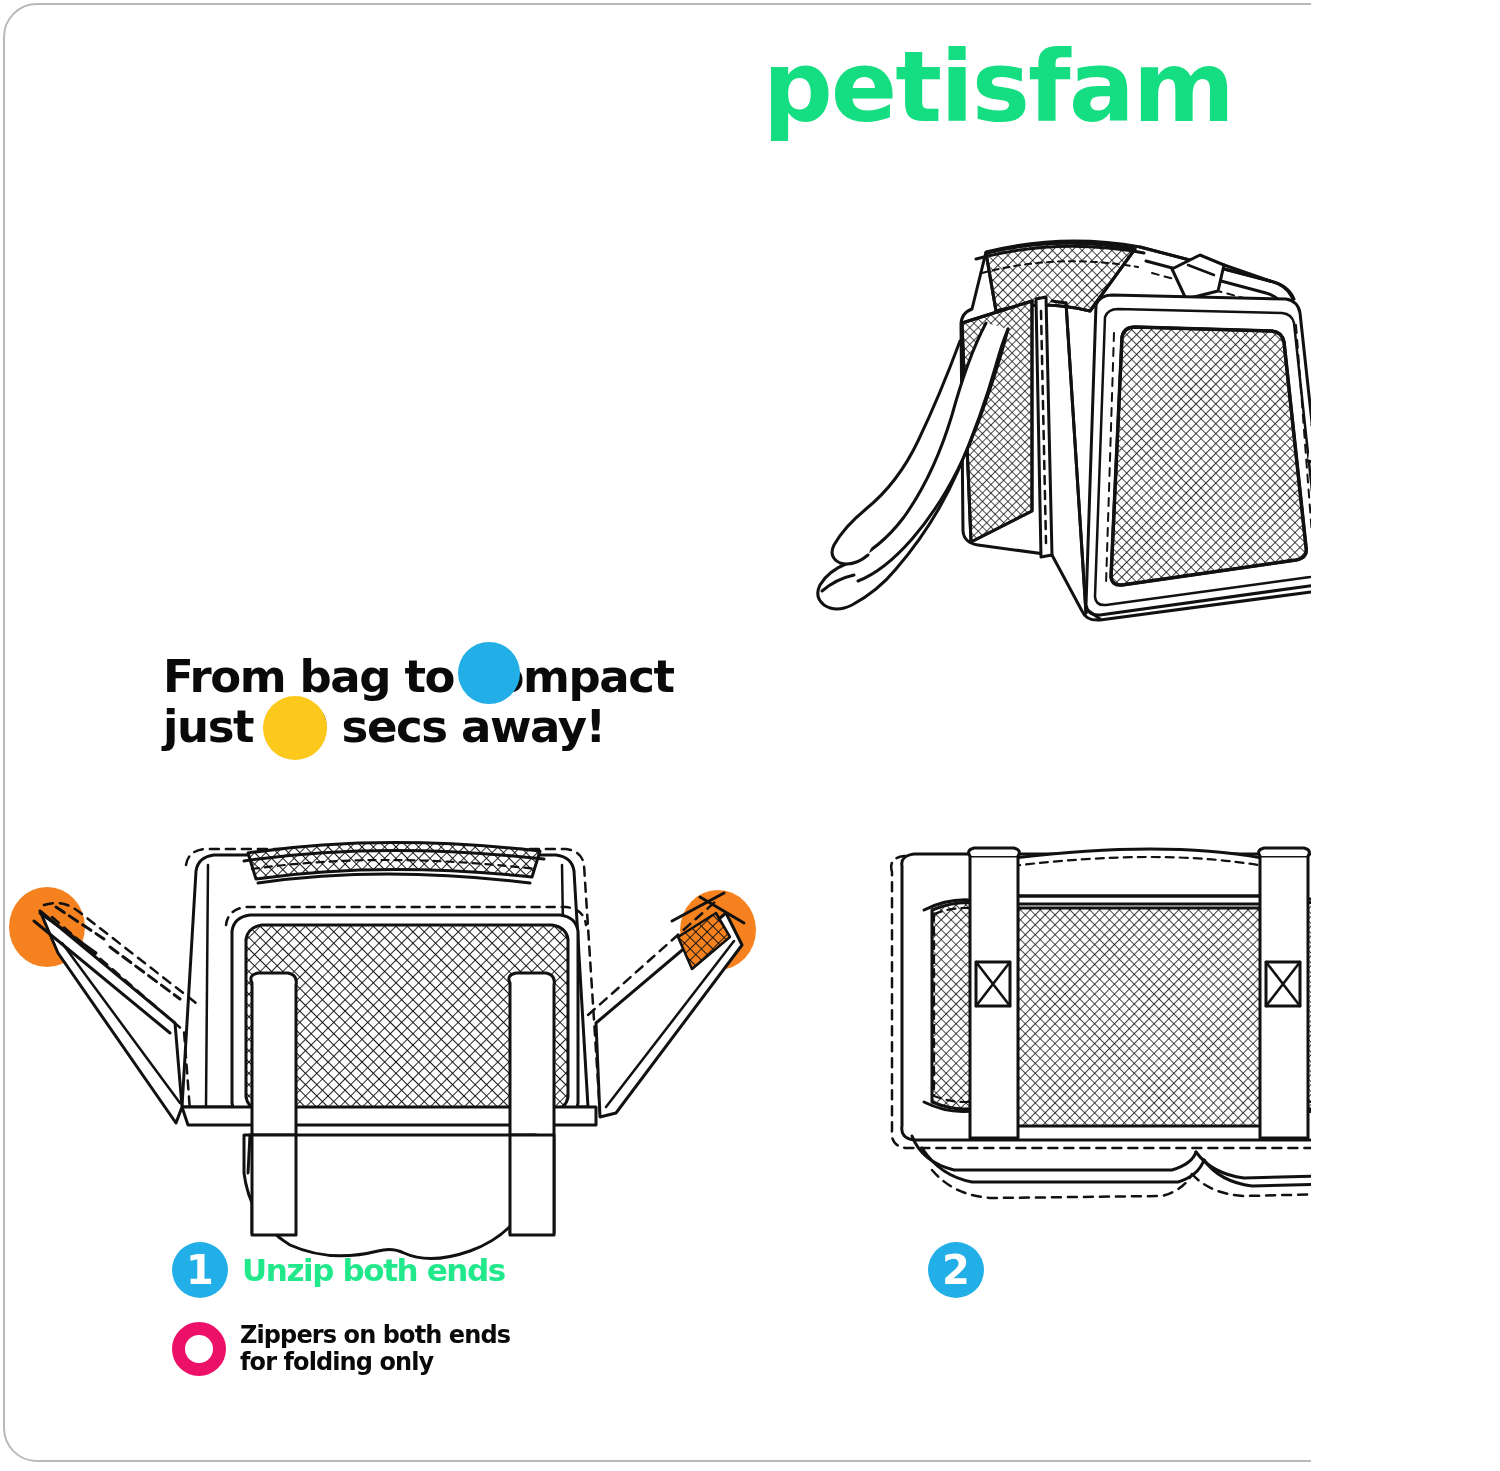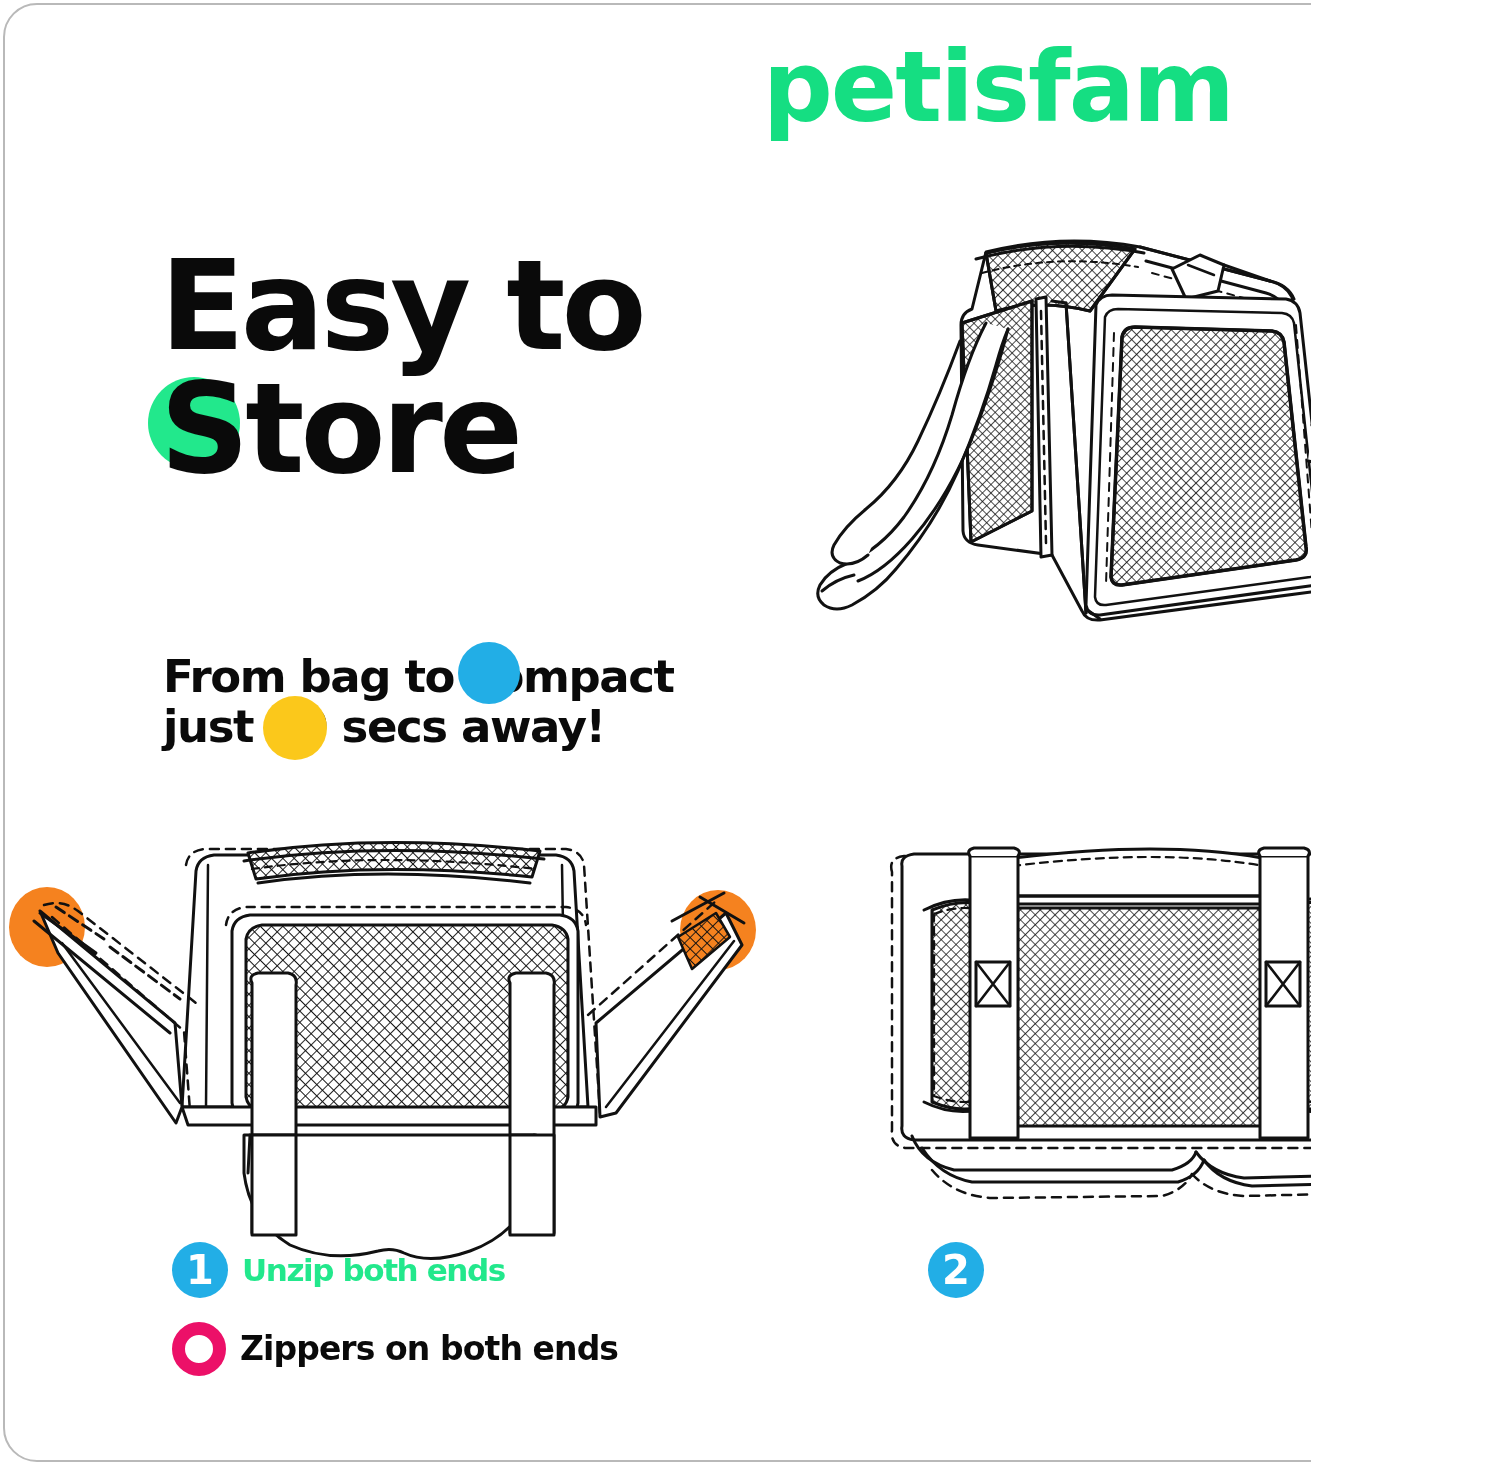--- a/index.html
+++ b/index.html
@@ -150,45 +150,38 @@
   }
   #ring-icon {
     width: 54px;
     height: 54px;
     border-radius: 50%;
     border: 13px solid #EC1068;
     box-sizing: border-box;
     flex: 0 0 auto;
   }
   #zipper-note-text {
-    font-size: 33px;
+    font-size: 24px;
     font-weight: 700;
     line-height: 1.14;
     color: #0a0a0a;
     letter-spacing: -0.9px;
     font-family: "DejaVu Sans", sans-serif;
   }
   #zipper-note-text span { display: block; white-space: nowrap; }
 </style>
 </head>
 <body>
 
 <div id="page">
 
   <div id="frame"></div>
 
   <div id="brand">petisfam</div>
 
-  <div id="headline">
-    <span class="txt">Easy to</span>
-    <span class="line2">
-      <span class="blob" id="store-blob"></span>
-      <span class="txt">Store</span>
-    </span>
-  </div>
 
   <div id="subtitle">
     <span class="ln">
       <span class="blob" id="compact-blob"></span>
       <span class="txt">From bag to compact</span>
     </span>
     <span class="ln">
       <span class="blob" id="ten-blob"></span>
       <span class="txt">just 10 secs away!</span>
     </span>
@@ -399,16 +392,17 @@
   </div>
 
   <div class="step-caption" id="step2-caption">
     <div class="num-circle">2</div>
   </div>
 
   <div id="zipper-note">
     <div id="ring-icon"></div>
     <div id="zipper-note-text">
       <span>Zippers on both ends</span>
+      <span>for folding only</span>
     </div>
   </div>
 
 </div>
 
 </body></html>

